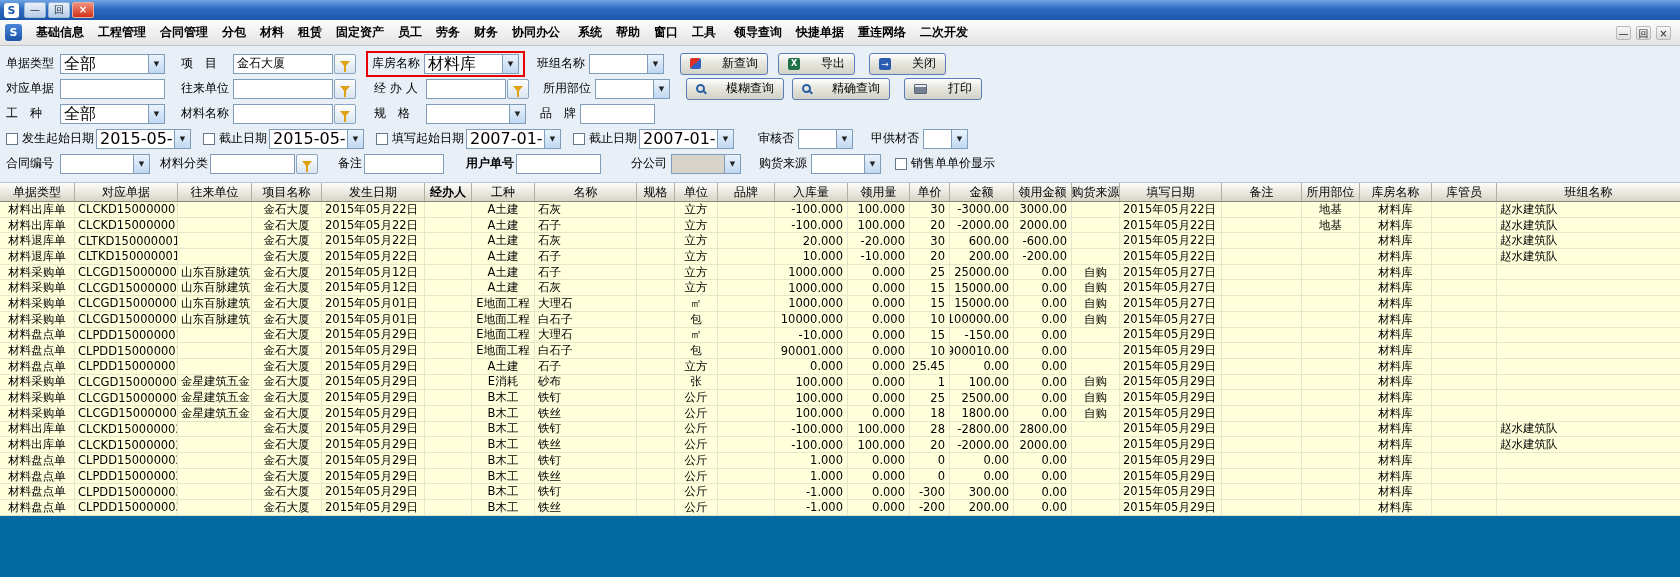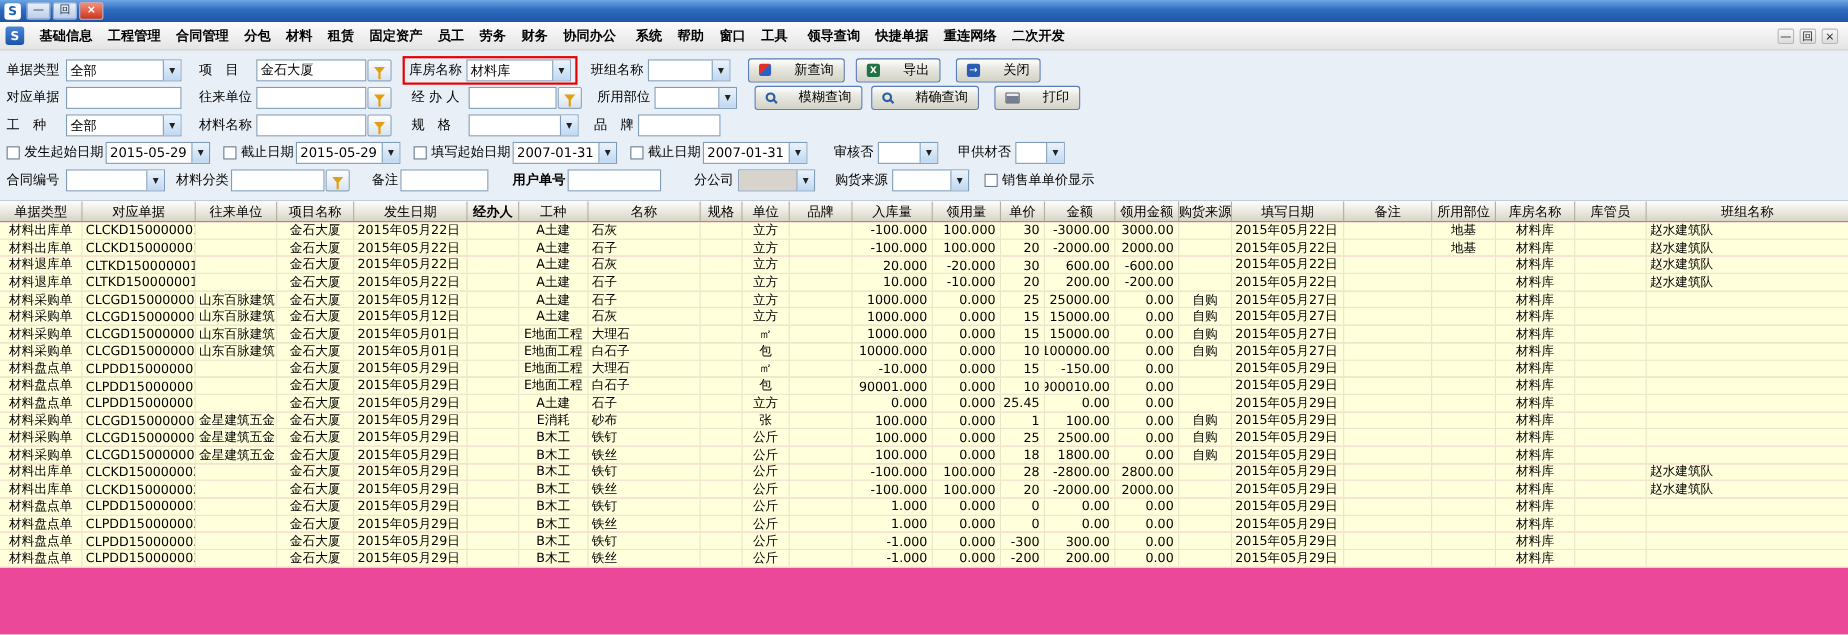--- a/index.html
+++ b/index.html
@@ -29,21 +29,21 @@
   .frow{display:flex;align-items:center;height:25px;white-space:nowrap;}
   .flabel{display:inline-block;white-space:pre;}
   .lw54{width:54px;}
   .lw52{width:52px;}
   .ml2{margin-left:2px;}.ml4{margin-left:4px;}.ml8{margin-left:8px;}.ml10{margin-left:10px;}
   .ml12{margin-left:12px;}.ml14{margin-left:14px;}.ml16{margin-left:16px;}.ml18{margin-left:18px;}
   .ml20{margin-left:20px;}.ml22{margin-left:22px;font-weight:bold;}.ml24{margin-left:24px;}.ml30{margin-left:30px;}
   .w45{width:45px;}.w55{width:55px;}.w70{width:70px;}.w75{width:75px;}.w80{width:80px;}
   .w85{width:85px;}.w90{width:90px;}.w95{width:95px;}.w100{width:100px;}.w105{width:105px;}
   .combo{display:inline-flex;height:20px;border:1px solid #7F9DB9;background:#fff;align-items:stretch;flex:0 0 auto;}
-  .combo-text{flex:1;padding:1px 3px;line-height:16px;font-size:12px;overflow:hidden;white-space:nowrap;}
+  .combo-text{flex:1;padding:1px 3px;line-height:16px;font-size:16px;overflow:hidden;white-space:nowrap;}
   .combo-text.gray{background:#D8D4CC;}
   .combo-arrow{width:16px;background:linear-gradient(#EAF3FC,#C0D8F2);border-left:1px solid #7F9DB9;display:flex;align-items:center;justify-content:center;font-size:7px;color:#222;}
   .tinput{height:20px;border:1px solid #7F9DB9;background:#fff;padding:0 3px;font:inherit;font-size:12px;flex:0 0 auto;}
   .lookup-btn{width:22px;height:20px;margin-left:1px;border:1px solid #8AA5C0;border-radius:2px;background:linear-gradient(#FEFEFE,#D9E4F0);display:inline-flex;align-items:center;justify-content:center;cursor:default;}
   .funnel{width:0;height:0;border-left:5px solid transparent;border-right:5px solid transparent;border-top:6px solid #E0A014;position:relative;}
   .funnel::after{content:'';position:absolute;left:-1px;top:-1px;width:2px;height:6px;background:#E0A014;}
   .xbtn{height:22px;border:1px solid #5A7CB8;border-radius:3px;background:linear-gradient(#FEFEFE,#E6E6DE 45%,#D2D2C8);display:inline-flex;align-items:center;gap:21px;padding:0 9px;font:inherit;font-size:12px;cursor:default;}
   .red-box{display:inline-flex;align-items:center;border:2px solid #E60000;padding:1px 4px;margin-left:10px;}
   .cbgroup{display:inline-flex;align-items:center;cursor:default;}
   .cbox{width:12px;height:12px;border:1px solid #66788A;background:#fff;margin-right:4px;flex:0 0 auto;}
@@ -51,21 +51,21 @@
   .icon-excel{width:12px;height:12px;border-radius:2px;background:#1F7246;color:#fff;font-size:8px;font-weight:bold;line-height:12px;text-align:center;display:inline-block;}
   .icon-door{width:12px;height:12px;border-radius:2px;background:#2A5CB0;color:#fff;font-size:9px;line-height:12px;text-align:center;display:inline-block;}
   .mag{width:9px;height:9px;border:2px solid #2B5FA5;border-radius:50%;position:relative;display:inline-block;}
   .mag::after{content:'';position:absolute;width:5px;height:2px;background:#2B5FA5;right:-4px;bottom:-2px;transform:rotate(45deg);}
   .icon-print{width:13px;height:10px;border-radius:1px;background:linear-gradient(#E8ECF2 0 30%,#748092 30% 100%);display:inline-block;border:1px solid #5A6474;}
 
   
   .grid{flex:1;display:flex;flex-direction:column;background:#fff;overflow:hidden;}
   .grid-header{display:flex;flex:0 0 19px;background:linear-gradient(#FDFDFB,#D8D4C6);border-bottom:1px solid #8A8A7A;}
   .th{border-right:1px solid #B0B0A0;display:flex;align-items:center;justify-content:center;font-size:12px;overflow:hidden;white-space:nowrap;flex:0 0 auto;}
-  .grid-body{flex:1;background:#ec4899;}
+  .grid-body{flex:1;background:#0369a1;}
   .tr{display:flex;height:15.7px;background:#FFFFDC;border-bottom:1px solid #E6E6CA;}
   .td{border-right:1px solid #E6E6CA;font-size:11.5px;padding:0 3px;display:flex;align-items:center;overflow:hidden;white-space:nowrap;flex:0 0 auto;}
   .td.num{justify-content:flex-end;padding-right:4px;}
   .td.ctr{justify-content:center;}
   .c0{width:75px;}.c1{width:103px;}.c2{width:74px;}.c3{width:70px;}.c4{width:103px;}
   .c5{width:47px;font-weight:bold;}.c6{width:63px;}.c7{width:102px;}.c8{width:38px;}.c9{width:43px;}
   .c10{width:57px;}.c11{width:73px;}.c12{width:62px;}.c13{width:40px;}.c14{width:64px;}
   .c15{width:58px;}.c16{width:48px;}.c17{width:102px;}.c18{width:80px;}.c19{width:58px;}
   .c20{width:72px;}.c21{width:65px;}.c22{flex:1 1 auto;width:auto;border-right:none;}
 </style>

